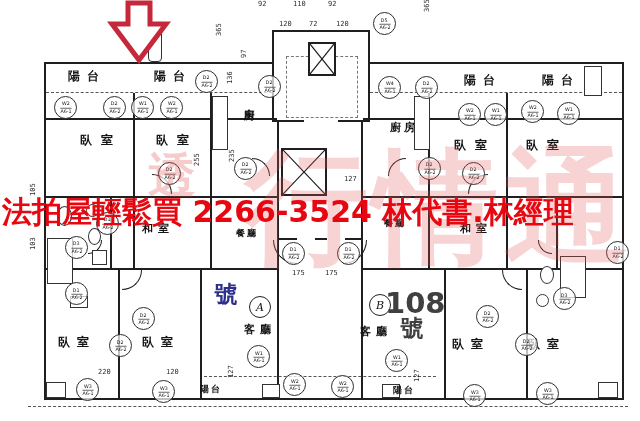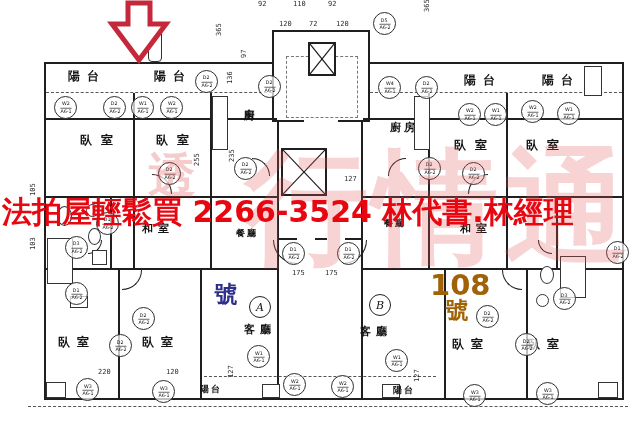--- a/index.html
+++ b/index.html
@@ -138,21 +138,21 @@
 
   <div id="headline" style="color: rgb(232, 7, 17);">法拍屋輕鬆買  2266-3524  林代書.林經理</div>
 
   <svg id="down-arrow" width="70" height="66" viewBox="0 0 70 66">
     <path d="M24 3 L46 3 L46 24 L62 24 L35 60 L8 24 L24 24 Z" fill="#ffffff" stroke="#c5283a" stroke-width="5" stroke-linejoin="miter"></path>
   </svg>
 
   <div class="unit-num" style="left: 199px; top: 282px; color: rgb(46, 46, 140);">
     <span class="s">號</span>
   </div>
-  <div class="unit-num" style="left: 385px; top: 272px; color: #a16207; margin-left: 45px;">
+  <div class="unit-num" style="left: 385px; top: 290px; color: #404040;">
     <span class="n">108</span>
     <span class="s">號</span>
   </div>
   <div class="unit-circle" style="left:249px;top:296px">A</div>
   <div class="unit-circle" style="left:369px;top:294px">B</div>
 
   <div id="room-labels">
       <div class="room-label" style="left: 68px; top: 68px; font-size: 12px; letter-spacing: 7px;">陽台</div>
       <div class="room-label" style="left: 154px; top: 68px; font-size: 12px; letter-spacing: 7px;">陽台</div>
       <div class="room-label" style="left: 464px; top: 72px; font-size: 12px; letter-spacing: 7px;">陽台</div>

